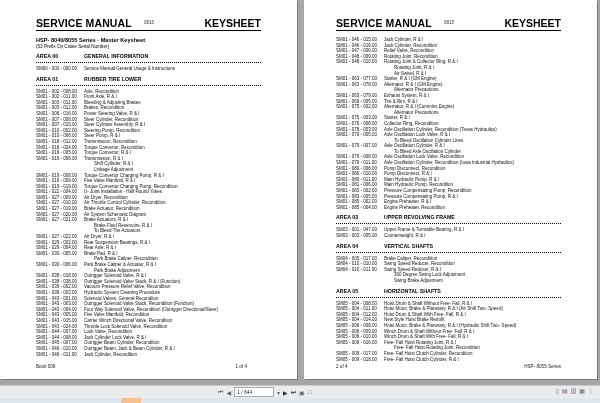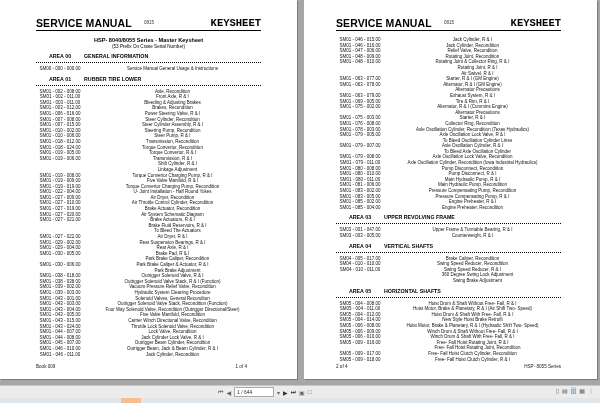--- a/index.html
+++ b/index.html
@@ -1,26 +1,26 @@
 <!DOCTYPE html>
 <html><head>
 <meta charset="utf-8">
 <style>
   html,body{margin:0;padding:0;}
   body{width:600px;height:403px;background:#9a9a9a;position:relative;overflow:hidden;font-family:"Liberation Sans",sans-serif;}
-  .viewer{position:absolute;left:0;top:0;width:600px;height:385px;background:#a6a6a6;text-align:center;}
+  .viewer{position:absolute;left:0;top:0;width:600px;height:385px;background:#a6a6a6;}
   .page{position:absolute;top:0;background:#fff;height:379px;overflow:hidden;box-shadow:1px 1px 0 #7a7a7a;}
   .page.left{left:0;width:297px;}
   .page.right{left:304px;width:293px;}
   .inner{position:absolute;left:36px;right:36px;top:17px;}
   .page.right .inner{left:32px;right:36px;}
   .hdr{position:relative;height:13px;border-bottom:1.5px solid #000;}
   .hdr .t1{position:absolute;left:0;top:0;font-weight:bold;font-size:10.5px;letter-spacing:.1px;}
   .hdr .t2{position:absolute;left:108px;top:3px;font-size:4.5px;color:#333;}
-  .hdr .t3{position:absolute;right:0;top:0;font-weight:bold;font-size:10.5px;font-family:Liberation Mono, monospace;}
+  .hdr .t3{position:absolute;right:0;top:0;font-weight:bold;font-size:10.5px;}
   .doc-title{font-weight:bold;font-size:5.6px;margin-top:6px;}
   .doc-sub{font-size:4.6px;margin-top:1px;}
   .area{display:flex;font-weight:bold;font-size:5.3px;margin-top:4px;}
   .area .an{width:48px;}
   .dots{height:2px;border-bottom:1.2px dotted #000;margin-bottom:3px;margin-top:1px;}
   .row{display:flex;font-size:4.5px;line-height:5.6px;color:#111;white-space:nowrap;}
   .row .code{width:48px;flex:none;}
   .row .desc{flex:1;}
   .row.sub .desc{padding-left:10px;}
   .foot{position:absolute;bottom:10px;font-size:4.6px;color:#222;}

